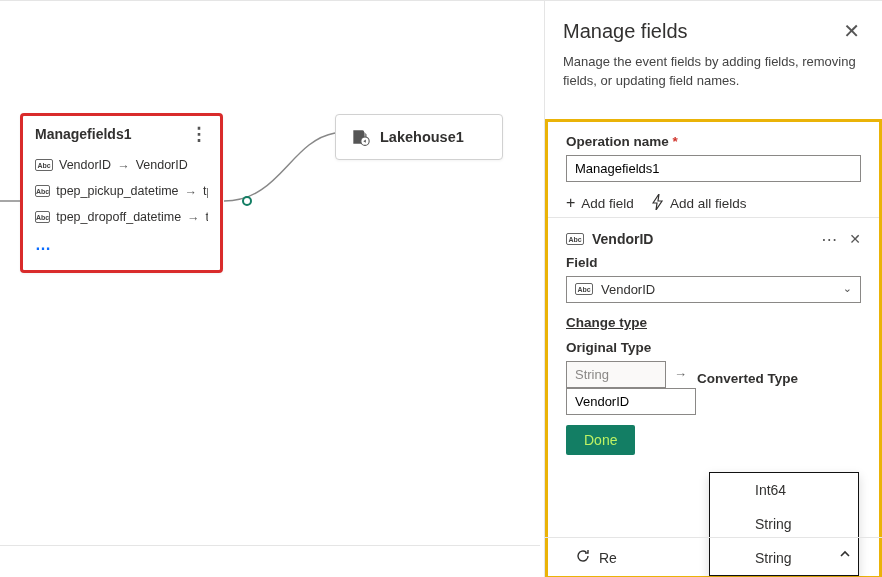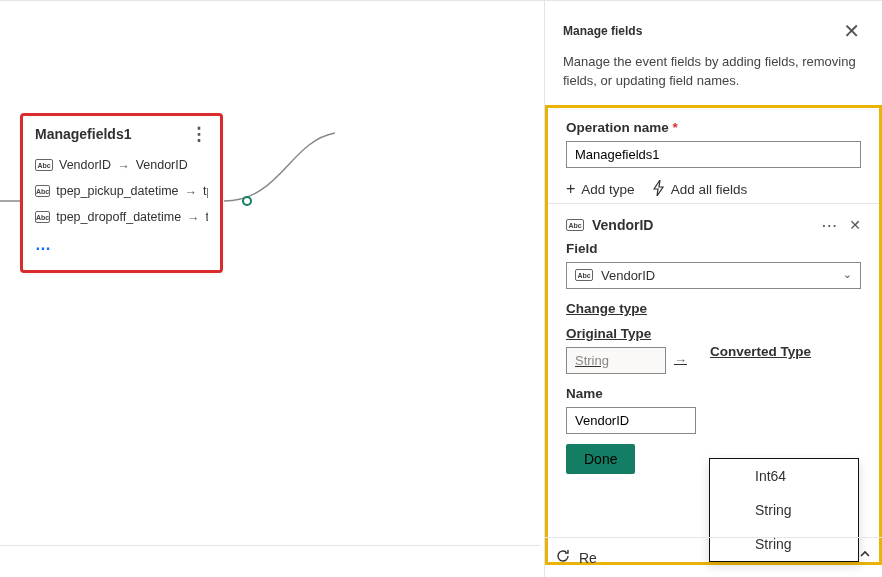--- a/index.html
+++ b/index.html
@@ -11,51 +11,51 @@
   .node-title { font-weight:600; font-size:14px; display:flex; justify-content:space-between; align-items:center; margin-bottom:10px; }
   .node-row { display:flex; align-items:center; gap:6px; font-size:12.5px; padding:6px 0; white-space:nowrap; overflow:hidden; }
   .abc-icon { display:inline-flex; align-items:center; justify-content:center; width:18px; height:12px; border:1px solid #666; border-radius:2px; font-size:7px; font-weight:600; color:#444; letter-spacing:0; }
   .arrow-sm { color:#555; }
   .more-dots { color:#0a6cff; font-weight:bold; font-size:16px; }
   .vdots { font-size:18px; color:#555; line-height:0.5; }
   .lake-icon { width:20px; height:20px; }
   .footer { position:absolute; bottom:0; left:0; width:540px; height:32px; background:#fff; border-top:1px solid #e5e5e5; }
   .side-panel { position:absolute; right:0; top:0; bottom:0; width:338px; background:#fff; border-left:1px solid #e5e5e5; padding:16px 18px 0; overflow:hidden; }
   .sp-header { display:flex; justify-content:space-between; align-items:center; }
-  .sp-title { font-size:12px; font-weight:700; }
+  .sp-title { font-size:20px; font-weight:400; }
   .sp-close { font-size:20px; color:#555; cursor:pointer; padding:4px; line-height:1; }
-  .sp-desc { font-size:13px; color:#444; margin:8px 0 14px; line-height:1.45; }
+  .sp-desc { font-size:13px; color:#444; margin:8px 0 28px; line-height:1.45; }
   .redwrap { border:3px solid #eab308; margin:0 -18px; padding:6px 18px 14px; position:relative; height:460px; }
   .lbl { font-size:13.5px; font-weight:600; margin:6px 0 6px; display:block; }
   .req { color:#d0342c; }
   .txtfield { width:100%; border:1px solid #8a8886; padding:5px 8px; font-size:13px; outline:none; background:#fff; }
   .txtfield.ro { background:#faf9f8; color:#8a8886; }
   .actions { display:flex; gap:18px; margin:12px 0 4px; }
   .act { display:inline-flex; align-items:center; gap:6px; font-size:13.5px; cursor:pointer; color:#323130; }
   .hrule { border-top:1px solid #e5e5e5; margin:4px -18px 12px; }
   .field-hdr { display:flex; justify-content:space-between; align-items:center; }
   .field-hdr-left { display:flex; align-items:center; gap:8px; font-weight:600; font-size:14px; }
   .field-hdr-right { display:flex; gap:12px; align-items:center; color:#555; }
   .dots-h::before { content:"\22EF"; font-size:16px; }
   .close-sm::before { content:"\2715"; font-size:14px; }
   .selectbox { width:100%; border:1px solid #8a8886; padding:5px 8px; font-size:13px; display:flex; align-items:center; justify-content:space-between; background:#fff; }
   .selectbox .chev::before { content:"\2304"; font-size:11px; color:#555; position:relative; top:-2px; }
   .selectbox .fleft { display:flex; gap:8px; align-items:center; }
   .toggle-row { display:flex; align-items:center; gap:10px; margin-top:6px; }
   .toggle { width:40px; height:20px; background:#137e64; border-radius:20px; position:relative; cursor:pointer; }
   .toggle::after { content:""; position:absolute; width:14px; height:14px; background:#fff; border-radius:50%; top:3px; right:3px; }
-  .typecols { display:flex; align-items:end; gap:8px; margin-top:4px;text-decoration:underline; }
+  .typecols { display:flex; align-items:end; gap:8px; margin-top:4px; }
   .tcell { display:flex; flex-direction:column; gap:6px; }
   .arrow-mid { display:flex; align-items:center; height:30px; color:#666; }
   .selectbold { border-width:1.5px; border-color:#111; }
   .name-txt { width:130px; }
-  .done-btn { background:#137e64; color:#000000; border:none; padding:7px 18px; font-size:14px; cursor:pointer; margin-top:10px; border-radius:2px; }
+  .done-btn { background:#137e64; color:#bef264; border:none; padding:7px 18px; font-size:14px; cursor:pointer; margin-top:10px; border-radius:2px; }
   .dropdown-pop { position:absolute; width:150px; background:#fff; border:1.5px solid #111; bottom:0px; right:20px; box-shadow:0 4px 10px rgba(0,0,0,0.15); }
   .dd-item { padding:9px 14px; font-size:14px; cursor:pointer;margin-left:31px; }
-  .refresh-row { position:absolute; bottom:10px; left:0; right:0; border-top:1px solid #e5e5e5; padding:10px 10px 0; display:flex; align-items:center; gap:8px; justify-content:space-between;margin-top:8px; }
+  .refresh-row { position:absolute; bottom:10px; left:0; right:0; border-top:1px solid #e5e5e5; padding:10px 30px 0; display:flex; align-items:center; gap:8px; justify-content:space-between;margin-top:8px; }
   .refresh-left { display:flex; align-items:center; gap:8px; font-size:14px; }
   .chev-up { transform:translateY(-2px); }
   .refresh-ico { display:inline-block; }
 </style>
 </head>
 <body>
 
 <div class="viewport">
   <div class="canvas">
 
@@ -86,38 +86,49 @@
         <span class="abc-icon">Abc</span>
         <span>tpep_dropoff_datetime</span>
         <span class="arrow-sm">→</span>
         <span>tp</span>
       </div>
       <div class="node-row">
           <span class="more-dots">…</span>
         </div>
     </div>
 
+    <div class="node-card" style="left:335px; top:113px; width:168px; padding:12px 14px;">
+      <div style="display:flex;align-items:center;gap:10px;">
+        <svg class="lake-icon" viewBox="0 0 24 24">
+            <path fill="#555" d="M4 4h11a2 2 0 0 1 2 2v12a2 2 0 0 1-2 2H4z"></path>
+            <path fill="#888" d="M17 6l3 3v9a2 2 0 0 1-2 2h-1V6z"></path>
+            <circle cx="18" cy="17" r="5" fill="#fff" stroke="#555" stroke-width="1.3"></circle>
+            <path d="M16 17l3-2v4z" fill="#555"></path>
+          </svg>
+        <span style="font-weight:700;font-size:14.5px;">Lakehouse1</span>
+      </div>
+    </div>
   </div>
   <div class="footer"></div>
 
   <div class="side-panel">
     <div class="sp-header">
       <div class="sp-title">Manage fields</div>
       <div class="sp-close">✕</div>
     </div>
     <div class="sp-desc">Manage the event fields by adding fields, removing fields, or updating field names.</div>
 
     <div class="redwrap">
       <label class="lbl"><span>Operation name</span> <span class="req">*</span></label>
       <input class="txtfield" value="Managefields1" style="">
 
       <div class="actions">
         <div class="act">
           <span style="font-size:16px;">+</span>
-          <span>Add type</span>
+          <span>Add field</span>
         </div>
         <div class="act">
           <span><svg width="12" height="16" viewBox="0 0 12 16">
                 <path d="M7 0L1 9h4l-1 7 6-9H6z" fill="none" stroke="#323130" stroke-width="1.2"></path>
               </svg></span>
           <span>Add all fields</span>
         </div>
       </div>
 
       <div class="hrule"></div>
@@ -144,25 +155,24 @@
 
       <label class="lbl" style="margin-top:12px;text-decoration:underline;">Change type</label>
 
       <div class="typecols" style="margin-top:10px;">
         <div class="tcell" style="width:100px;">
           <span class="lbl" style="margin:0;">Original Type</span>
           <input class="txtfield ro" readonly="" value="String" style="">
         </div>
         <div class="arrow-mid">→</div>
         <div class="tcell" style="flex:1;">
-          <span class="lbl" style="margin:15px;">Converted Type</span>
+          <span class="lbl" style="margin:2px;">Converted Type</span>
         </div>
       </div>
 
-      <label class="lbl" style="margin-top:12px;">Name</label>
       <input class="txtfield name-txt" value="VendorID" style="">
 
       <br>
       <button class="done-btn">Done</button>
 
       
       <div class="dropdown-pop">
         <div class="dd-item">Int64</div>
         <div class="dd-item">String</div>
         <div class="dd-item">String</div>

